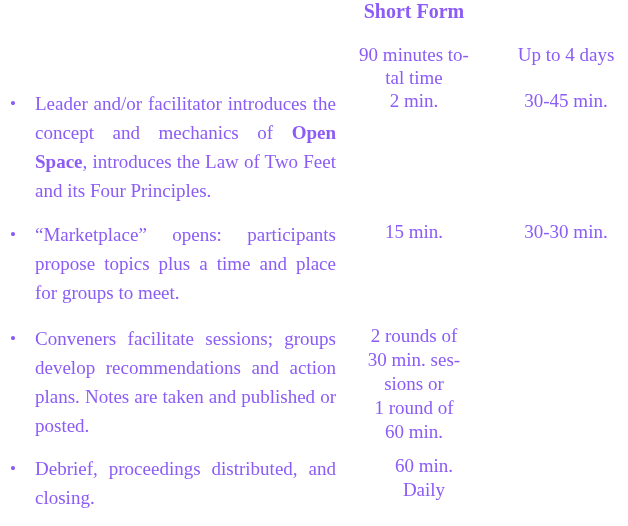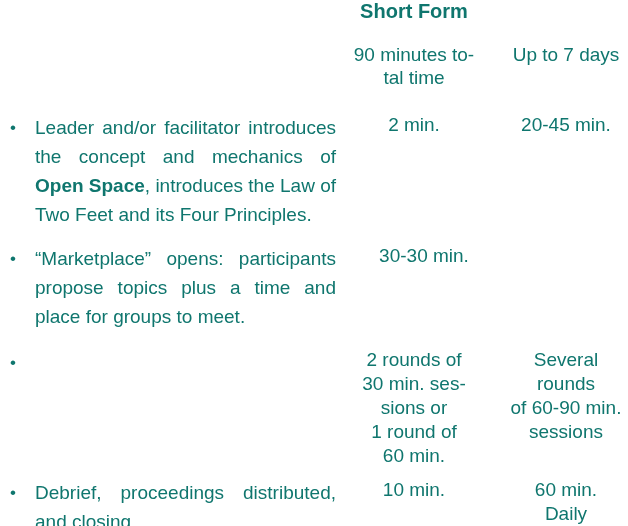--- a/index.html
+++ b/index.html
@@ -4,22 +4,22 @@
 <style>
   html, body { margin: 0; padding: 0; background: #ffffff; }
   .page {
     position: relative;
     width: 628px;
     height: 526px;
     box-sizing: border-box;
     padding-top: 1px;
     overflow: hidden;
     background: #ffffff;
-    font-family: Liberation Sans, sans-serif;
-    color: #0f766e;
+    font-family: Liberation Serif, serif;
+    color: #8b5cf6;
   }
   .row {
     display: grid;
     grid-template-columns: 344px 140px 144px;
     align-items: start;
   }
   .cell { box-sizing: border-box; }
   .desc-cell {
     position: relative;
     padding: 0 8px 0 35px;
@@ -43,74 +43,71 @@
   }
   .long-cell { padding-left: 20px; }
   .header-cell {
     font-weight: bold;
     font-size: 20px;
     line-height: 20px;
     white-space: normal;
   }
   .duration-cell { line-height: 23px; }
   .mb-header { margin-bottom: 22px; }
-  .mb-duration { margin-bottom: 24px; }
+  .mb-duration { }
   .mb-r1 { margin-bottom: 15px; }
   .mb-r2 { margin-bottom: 17px; }
   .mb-r3 { margin-bottom: 10px; }
   .bold { font-weight: bold; }
 </style>
 </head>
 <body>
 
 <div class="page">
 
   <div class="row mb-header">
     <div class="cell desc-cell"></div>
     <div class="cell time-cell header-cell">Short Form</div>
   </div>
 
   <div class="row mb-duration">
     <div class="cell desc-cell"></div>
     <div class="cell time-cell duration-cell">90 minutes to-
 tal time</div>
-    <div class="cell time-cell duration-cell long-cell">Up to 7 days</div>
+    <div class="cell time-cell duration-cell long-cell">Up to 4 days</div>
   </div>
 
   <div class="row mb-r1">
     <div class="cell desc-cell">
       <span class="bullet">•</span><span>Leader and/or facilitator introduces the concept and mechanics of </span><span class="bold">Open Space</span><span>, introduces the Law of Two Feet and its Four Principles.</span>
     </div>
     <div class="cell time-cell">2 min.</div>
-    <div class="cell time-cell long-cell">20-45 min.</div>
+    <div class="cell time-cell long-cell">30-45 min.</div>
   </div>
 
   <div class="row mb-r2">
     <div class="cell desc-cell">
       <span class="bullet">•</span><span>“Marketplace” opens: participants propose topics plus a time and place for groups to meet.</span><span class="bold"></span><span></span>
     </div>
+    <div class="cell time-cell">15 min.</div>
     <div class="cell time-cell long-cell">30-30 min.</div>
   </div>
 
   <div class="row mb-r3">
     <div class="cell desc-cell">
-      <span class="bullet">•</span><span class="bold"></span><span></span>
+      <span class="bullet">•</span><span>Conveners facilitate sessions; groups develop recommendations and action plans. Notes are taken and published or posted.</span><span class="bold"></span><span></span>
     </div>
     <div class="cell time-cell">2 rounds of
 30 min. ses-
 sions or
 1 round of
 60 min.</div>
-    <div class="cell time-cell long-cell">Several rounds
-of 60-90 min.
-sessions</div>
   </div>
 
   <div class="row">
     <div class="cell desc-cell">
       <span class="bullet">•</span><span>Debrief, proceedings distributed, and closing.</span><span class="bold"></span><span></span>
     </div>
-    <div class="cell time-cell">10 min.</div>
     <div class="cell time-cell long-cell">60 min.
 Daily</div>
   </div>
 
 </div>
 
 </body></html>

